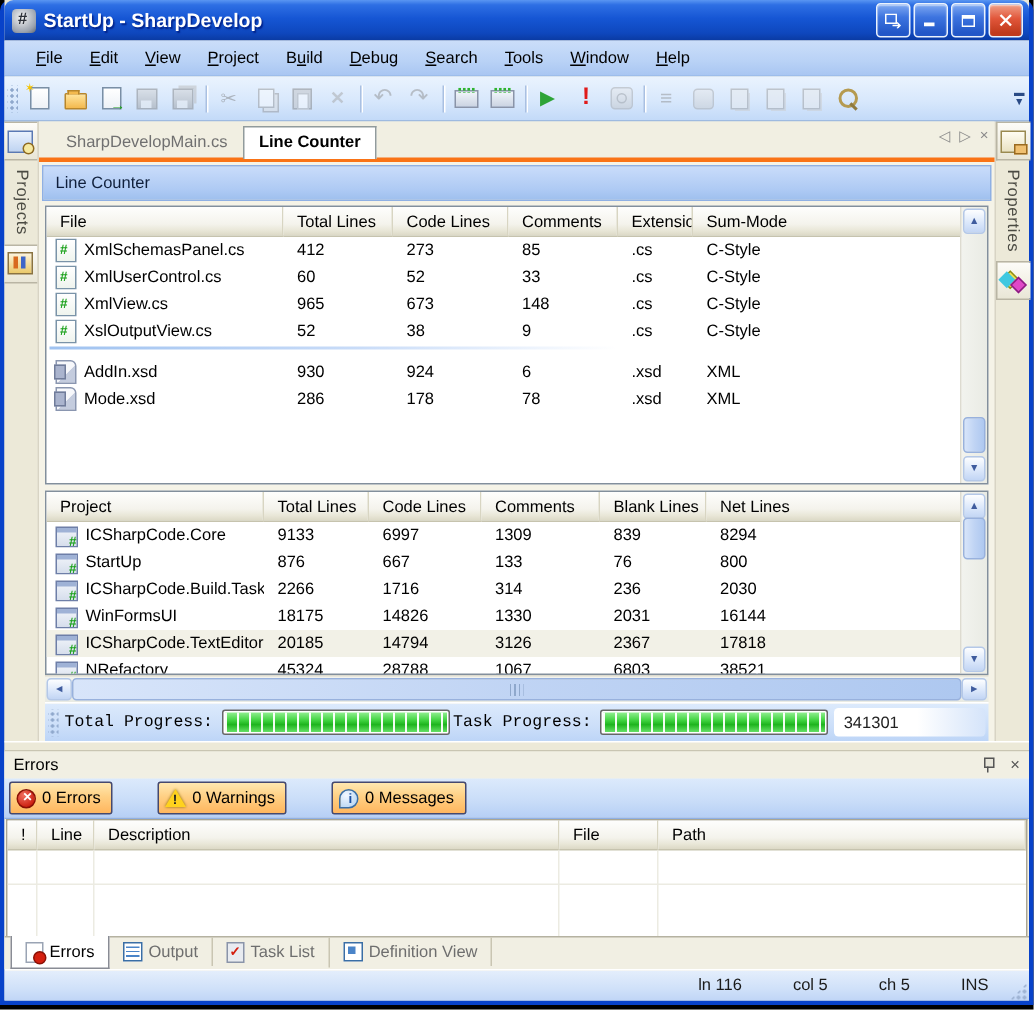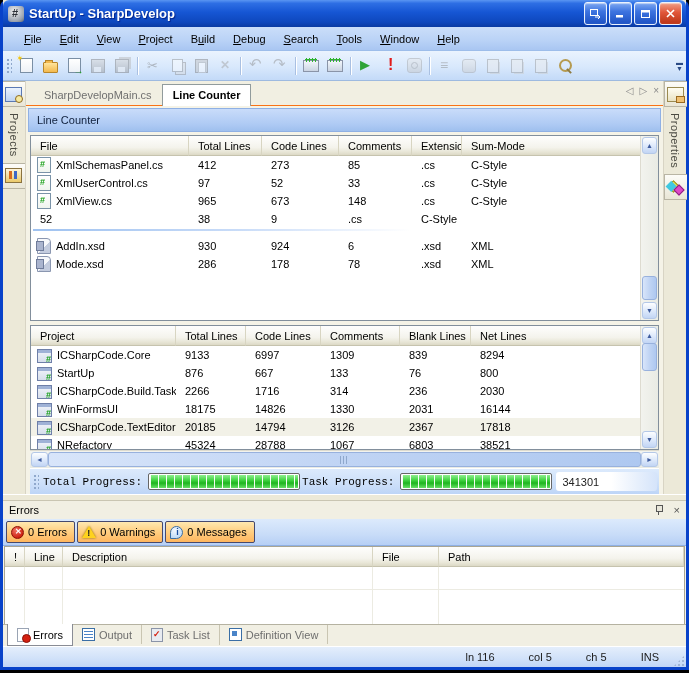--- a/index.html
+++ b/index.html
@@ -72,21 +72,21 @@
   .sico.tools::after{content:"";left:3px;top:2px;width:3px;height:8px;background:#D86A1E;box-shadow:5px 0 0 #3E66C8;}
   .sico.properties{background:linear-gradient(180deg,#FFFDF2,#E9E2C2);border-color:#9A8A50;}
   .sico.properties::after{content:"";right:-2px;bottom:-2px;width:7px;height:5px;background:#F0C070;border:1px solid #9A6A20;}
   .sico.classes{border:none;background:none;}
   .sico.classes::before{content:"";position:absolute;left:1px;top:1px;width:7px;height:7px;background:#F2E24A;border:1px solid #8A8A20;transform:rotate(45deg);}
   .sico.classes::after{content:"";right:0;bottom:0;width:6px;height:6px;background:#E048C8;border:1px solid #8A2080;transform:rotate(45deg);box-shadow:-8px 3px 0 #40C8E0;}
 
   .center{flex:1 1 auto;display:flex;flex-direction:column;min-width:0;background:#F5F3E7;border-left:1px solid #D8D4C4;border-right:1px solid #D8D4C4;}
 
   
-  .doc-tabstrip{height:24px;flex:0 0 auto;background:#F1EFE2;display:flex;align-items:flex-end;border-bottom:1px solid #f97316;position:relative;}
+  .doc-tabstrip{height:24px;flex:0 0 auto;background:#F1EFE2;display:flex;align-items:flex-end;border-bottom:3px solid #f97316;position:relative;}
   .doc-tab{padding:4px 10px 4px 10px;color:#707070;cursor:default;}
   .doc-tab.active{background:#fff;border:1px solid #919B9C;border-bottom:none;font-weight:bold;color:#000;margin-bottom:-1px;padding-bottom:5px;}
   .doc-tab-btns{position:absolute;right:4px;top:4px;display:flex;gap:6px;color:#8a8a8a;font-size:10px;}
   .doc-tab-btns span{cursor:default;}
 
   
   .pane-header{height:22px;flex:0 0 auto;margin:2px 2px 0 2px;background:linear-gradient(180deg,#C9DCFA 0%,#AECAF4 70%,#9FC0EE 100%);border:1px solid #8FB0E4;display:flex;align-items:center;padding-left:8px;color:#10203C;}
   .pane-body{flex:1 1 auto;padding:3px 4px 0 4px;display:flex;flex-direction:column;min-height:0;}
 
   .listview{position:relative;background:#fff;border:1px solid #828F9C;overflow:hidden;}
@@ -135,21 +135,21 @@
   .splitter{height:5px;flex:0 0 auto;background:#ECE9D8;border-top:1px solid #fff;}
 
   
   .errors-panel{height:145px;flex:0 0 auto;display:flex;flex-direction:column;background:#F5F3E7;border-top:1px solid #C9C5B2;}
   .ep-title{height:18px;flex:0 0 auto;display:flex;align-items:center;padding:0 6px;background:#F1EFE3;}
   .ep-title .t{flex:1;}
   .pin-ico{width:10px;height:10px;position:relative;margin-right:10px;}
   .pin-ico::before{content:"";position:absolute;left:2px;top:0;width:5px;height:5px;border:1px solid #555;background:#E8E6DA;}
   .pin-ico::after{content:"";position:absolute;left:4px;top:6px;width:1px;height:4px;background:#555;}
   .ep-close{color:#555;font-size:11px;line-height:10px;}
-  .ep-toolbar{height:26px;flex:0 0 auto;background:linear-gradient(180deg,#DCEAFC 0%,#C8DCF8 60%,#B6CFF5 100%);border-bottom:1px solid #8FB0E4;display:flex;align-items:center;padding-left:2px;}
+  .ep-toolbar{height:26px;flex:0 0 auto;background:linear-gradient(180deg,#DCEAFC 0%,#C8DCF8 60%,#B6CFF5 100%);border-bottom:1px solid #8FB0E4;display:flex;align-items:center;padding-left:2px;gap:28px;}
   .ep-btn{height:20px;display:flex;align-items:center;gap:4px;padding:0 7px 0 4px;margin:0 1px;border:1px solid #45496E;border-radius:2px;background:linear-gradient(180deg,#FFE8B0 0%,#FFD084 45%,#FFB65E 100%);white-space:nowrap;}
   .epico{position:relative;width:13px;height:13px;flex:0 0 auto;}
   .ico-error-badge{border-radius:50%;background:radial-gradient(circle at 35% 30%,#F07060,#CC1F10 75%);border:1px solid #8A1005;box-sizing:border-box;}
   .ico-error-badge::after{content:"✕";position:absolute;color:#fff;font-size:8px;font-weight:bold;left:3px;top:0px;}
   .ico-warning-badge{width:0;height:0;border-left:7px solid transparent;border-right:7px solid transparent;border-bottom:12px solid #FFD21E;filter:drop-shadow(0 0 1px #8a6a00);}
   .ico-warning-badge::after{content:"!";position:absolute;left:-2px;top:2px;font-size:9px;font-weight:bold;color:#222;}
   .ico-message-badge{border-radius:50% 50% 50% 0;background:radial-gradient(circle at 35% 30%,#F2F8FF,#BBD8F4 80%);border:1px solid #3A6EA5;box-sizing:border-box;}
   .ico-message-badge::after{content:"i";position:absolute;color:#1B4FA0;font-weight:bold;font-size:9px;left:5px;top:0px;}
   .ep-grid{flex:1 1 auto;background:#fff;border:1px solid #A9A593;border-bottom:none;margin:0 1px;position:relative;overflow:hidden;display:flex;flex-direction:column;}
   .eg-grid{grid-template-columns:20px 38px 310px 66px 1fr;}
@@ -359,38 +359,42 @@
                   <div class="lv-cell">273</div>
                   <div class="lv-cell">85</div>
                   <div class="lv-cell">.cs</div>
                   <div class="lv-cell">C-Style</div>
                 </div>
                   <div class="lv-row t1-grid">
                   <div class="lv-cell name">
                       <span class="fico ico-cs-file"></span>
                       <span>XmlUserControl.cs</span>
                     </div>
-                  <div class="lv-cell">97</div>
+                  <div class="lv-cell">60</div>
                   <div class="lv-cell">52</div>
                   <div class="lv-cell">33</div>
                   <div class="lv-cell">.cs</div>
                   <div class="lv-cell">C-Style</div>
                 </div>
                   <div class="lv-row t1-grid">
                   <div class="lv-cell name">
                       <span class="fico ico-cs-file"></span>
                       <span>XmlView.cs</span>
                     </div>
                   <div class="lv-cell">965</div>
                   <div class="lv-cell">673</div>
                   <div class="lv-cell">148</div>
                   <div class="lv-cell">.cs</div>
                   <div class="lv-cell">C-Style</div>
                 </div>
                   <div class="lv-row t1-grid">
+                  <div class="lv-cell name">
+                      <span class="fico ico-cs-file"></span>
+                      <span>XslOutputView.cs</span>
+                    </div>
                   <div class="lv-cell">52</div>
                   <div class="lv-cell">38</div>
                   <div class="lv-cell">9</div>
                   <div class="lv-cell">.cs</div>
                   <div class="lv-cell">C-Style</div>
                 </div>
                 </div>
             <div class="group-line"></div>
             <div>
 

